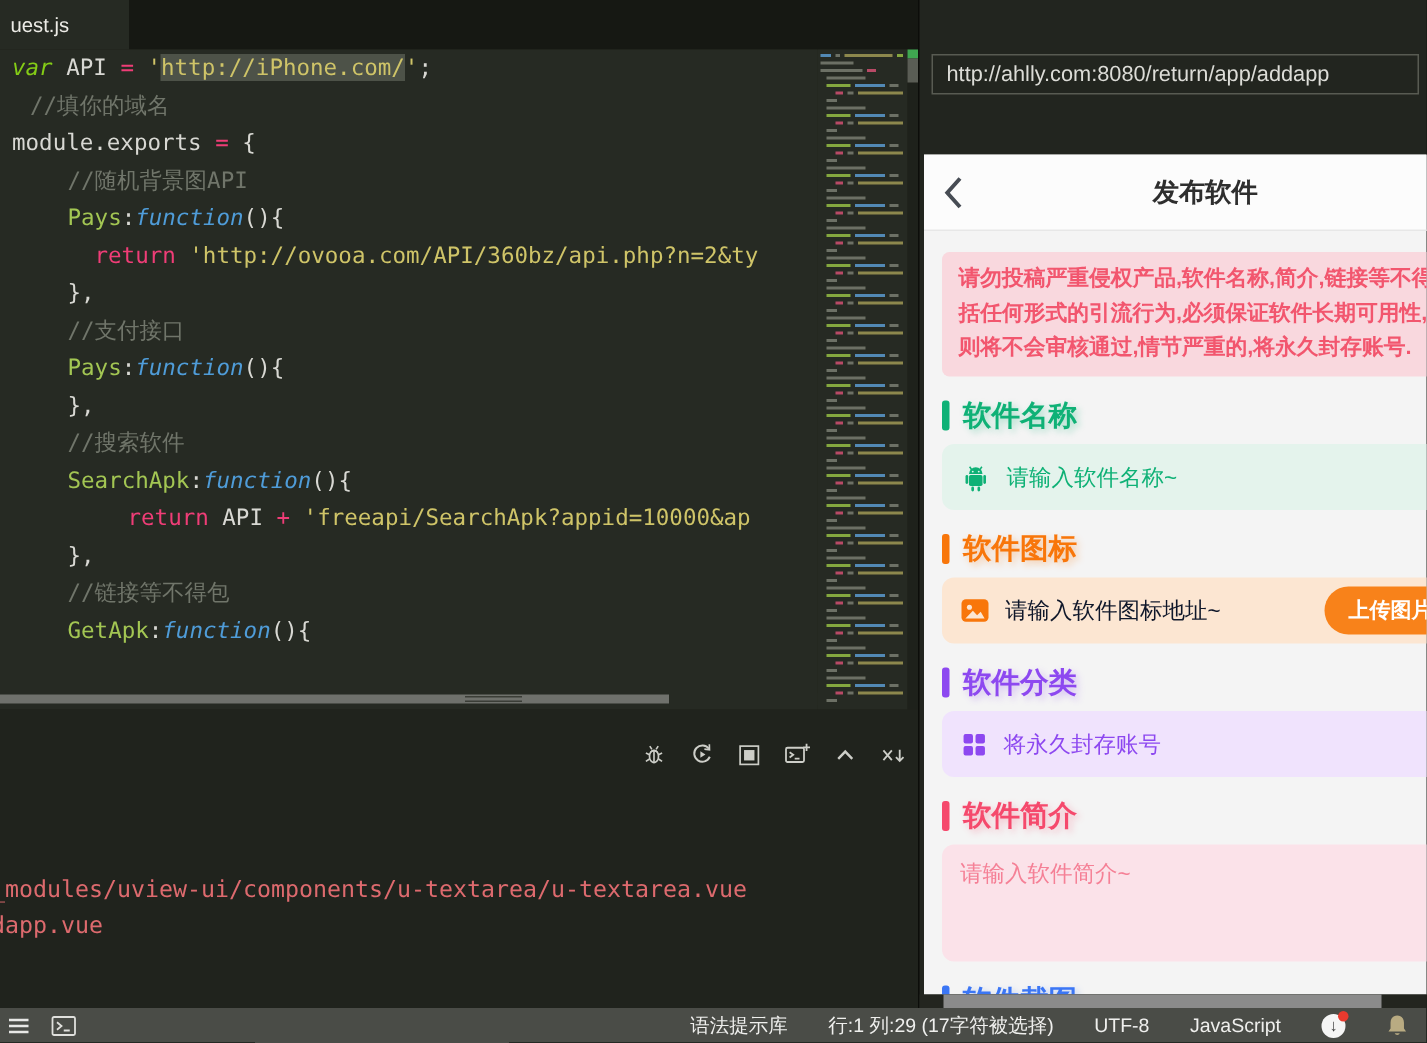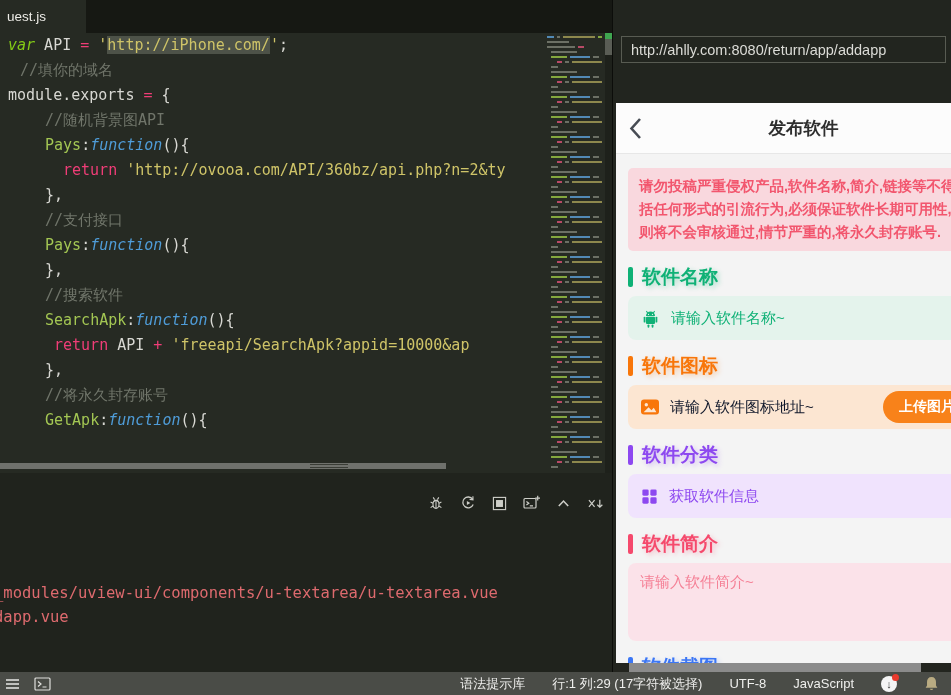--- a/index.html
+++ b/index.html
@@ -103,23 +103,23 @@
       <div class="code-line" style="padding-left: 8px;"><span class="tok-pln">module.exports </span><span class="tok-op">=</span><span class="tok-pln"> {</span></div>
       <div class="code-line" style="padding-left: 45px;"><span class="tok-com">//随机背景图API</span></div>
       <div class="code-line" style="padding-left: 45px;"><span class="tok-fn" style="color: rgb(163, 198, 83);">Pays</span><span class="tok-pln">:</span><span class="tok-fnk">function</span><span class="tok-pln">(){</span></div>
       <div class="code-line" style="padding-left: 63px;"><span class="tok-ret">return</span><span class="tok-pln"> </span><span class="tok-str">'http://ovooa.com/API/360bz/api.php?n=2&amp;ty</span></div>
       <div class="code-line" style="padding-left: 45px;"><span class="tok-pln">},</span></div>
       <div class="code-line" style="padding-left: 45px;"><span class="tok-com">//支付接口</span></div>
       <div class="code-line" style="padding-left: 45px;"><span class="tok-fn" style="color: rgb(163, 198, 83);">Pays</span><span class="tok-pln">:</span><span class="tok-fnk">function</span><span class="tok-pln">(){</span></div>
       <div class="code-line" style="padding-left: 45px;"><span class="tok-pln">},</span></div>
       <div class="code-line" style="padding-left: 45px;"><span class="tok-com">//搜索软件</span></div>
       <div class="code-line" style="padding-left: 45px;"><span class="tok-fn" style="color: rgb(163, 198, 83);">SearchApk</span><span class="tok-pln">:</span><span class="tok-fnk">function</span><span class="tok-pln">(){</span></div>
-      <div class="code-line" style="padding-left: 54px;"><span class="tok-ret">return</span><span class="tok-pln"> API </span><span class="tok-op">+</span><span class="tok-pln"> </span><span class="tok-str">'freeapi/SearchApk?appid=10000&amp;ap</span></div>
+      <div class="code-line" style="padding-left: 85px;"><span class="tok-ret">return</span><span class="tok-pln"> API </span><span class="tok-op">+</span><span class="tok-pln"> </span><span class="tok-str">'freeapi/SearchApk?appid=10000&amp;ap</span></div>
       <div class="code-line" style="padding-left: 45px;"><span class="tok-pln">},</span></div>
-      <div class="code-line" style="padding-left: 45px;"><span class="tok-com">//将永久封存账号</span></div>
+      <div class="code-line" style="padding-left: 45px;"><span class="tok-com">//链接等不得包</span></div>
       <div class="code-line" style="padding-left: 45px;"><span class="tok-fn" style="color: rgb(163, 198, 83);">GetApk</span><span class="tok-pln">:</span><span class="tok-fnk">function</span><span class="tok-pln">(){</span></div>
     </div>
 
   <div class="hscroll-editor">
     <div class="thumb"></div>
     <div class="grip"></div>
   </div>
 
   <div class="minimap" id="minimap">
       <div class="mm-row" style="padding-left: 2px;">
@@ -588,21 +588,21 @@
           </div>
           <div class="sec-row" style="background: rgb(240, 227, 253);">
             <span class="ricon" style="color: rgb(141, 72, 240);">
               <svg width="19" height="19" viewBox="0 0 20 20" fill="currentColor">
                 <rect x="2.5" y="2.5" width="6.6" height="6.6" rx="1.4"></rect>
                 <rect x="10.9" y="2.5" width="6.6" height="6.6" rx="1.4"></rect>
                 <rect x="2.5" y="10.9" width="6.6" height="6.6" rx="1.4"></rect>
                 <rect x="10.9" y="10.9" width="6.6" height="6.6" rx="1.4"></rect>
               </svg>
             </span>
-            <span style="color: rgb(141, 72, 240);">获取软件信息</span>
+            <span style="color: rgb(141, 72, 240);">将永久封存账号</span>
           </div>
           <div class="sec-hd">
             <span class="sec-bar" style="background: rgb(245, 73, 108);"></span>
             <span class="sec-title" style="color: rgb(245, 73, 108); text-shadow: rgba(245, 73, 108, 0.333) 2px 2px 5px;">软件简介</span>
           </div>
           <div class="sec-box" style="background: rgb(251, 226, 233);"><span style="color: rgb(245, 128, 150);">请输入软件简介~</span></div>
           <div class="sec-hd">
             <span class="sec-bar" style="background: rgb(59, 118, 245);"></span>
             <span class="sec-title" style="color: rgb(59, 118, 245); text-shadow: rgba(59, 118, 245, 0.333) 2px 2px 5px;">软件截图</span>
           </div>

